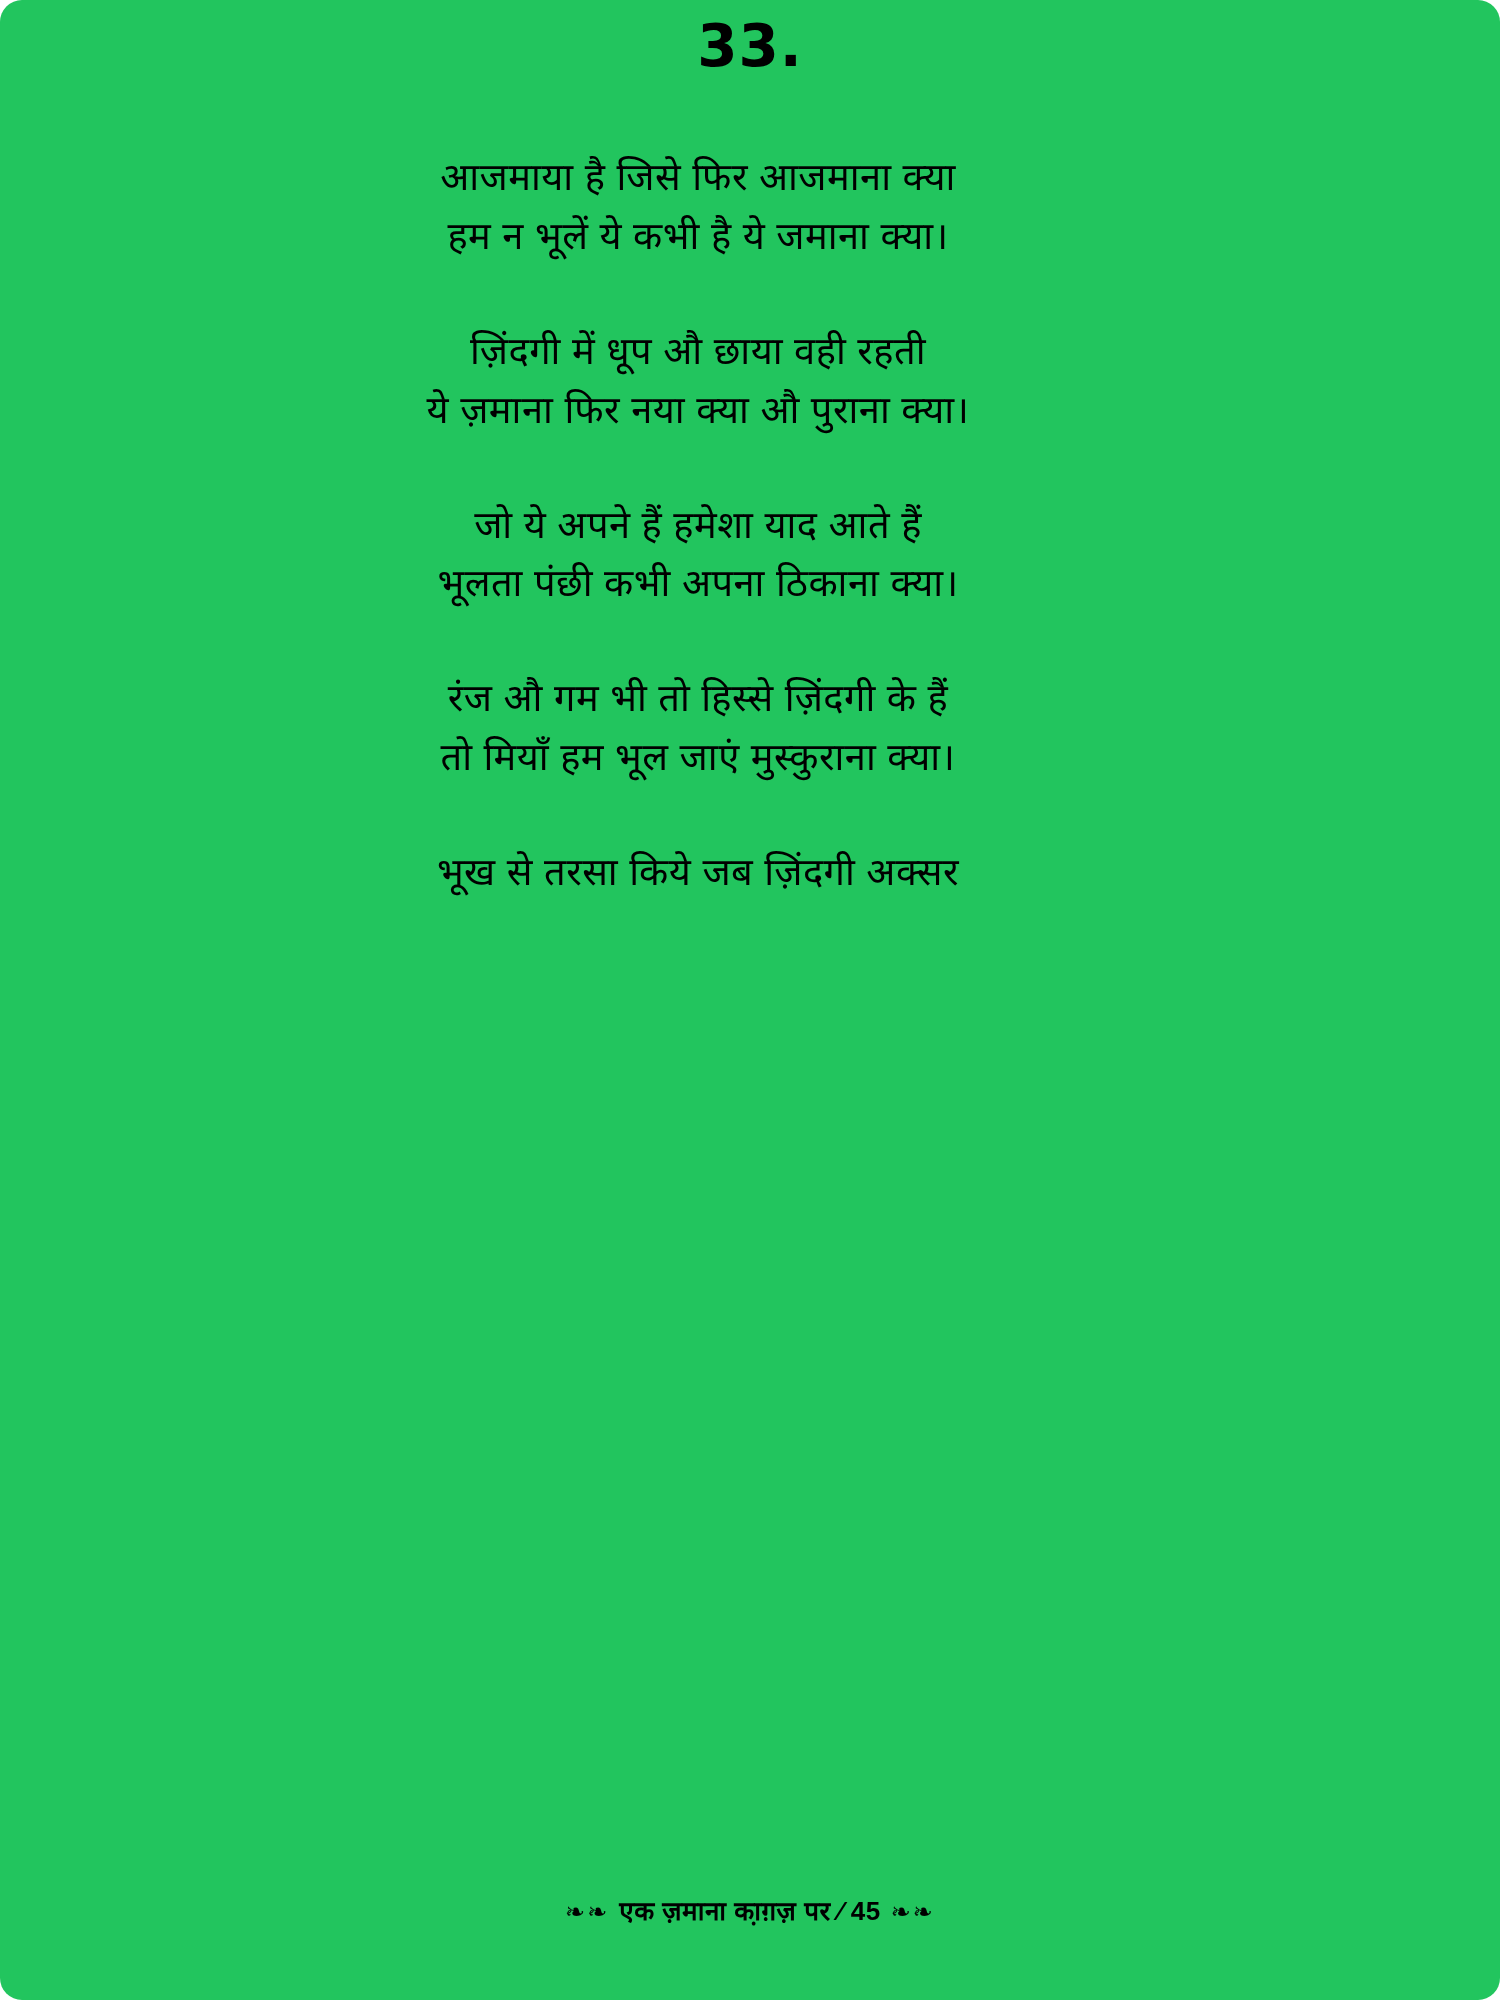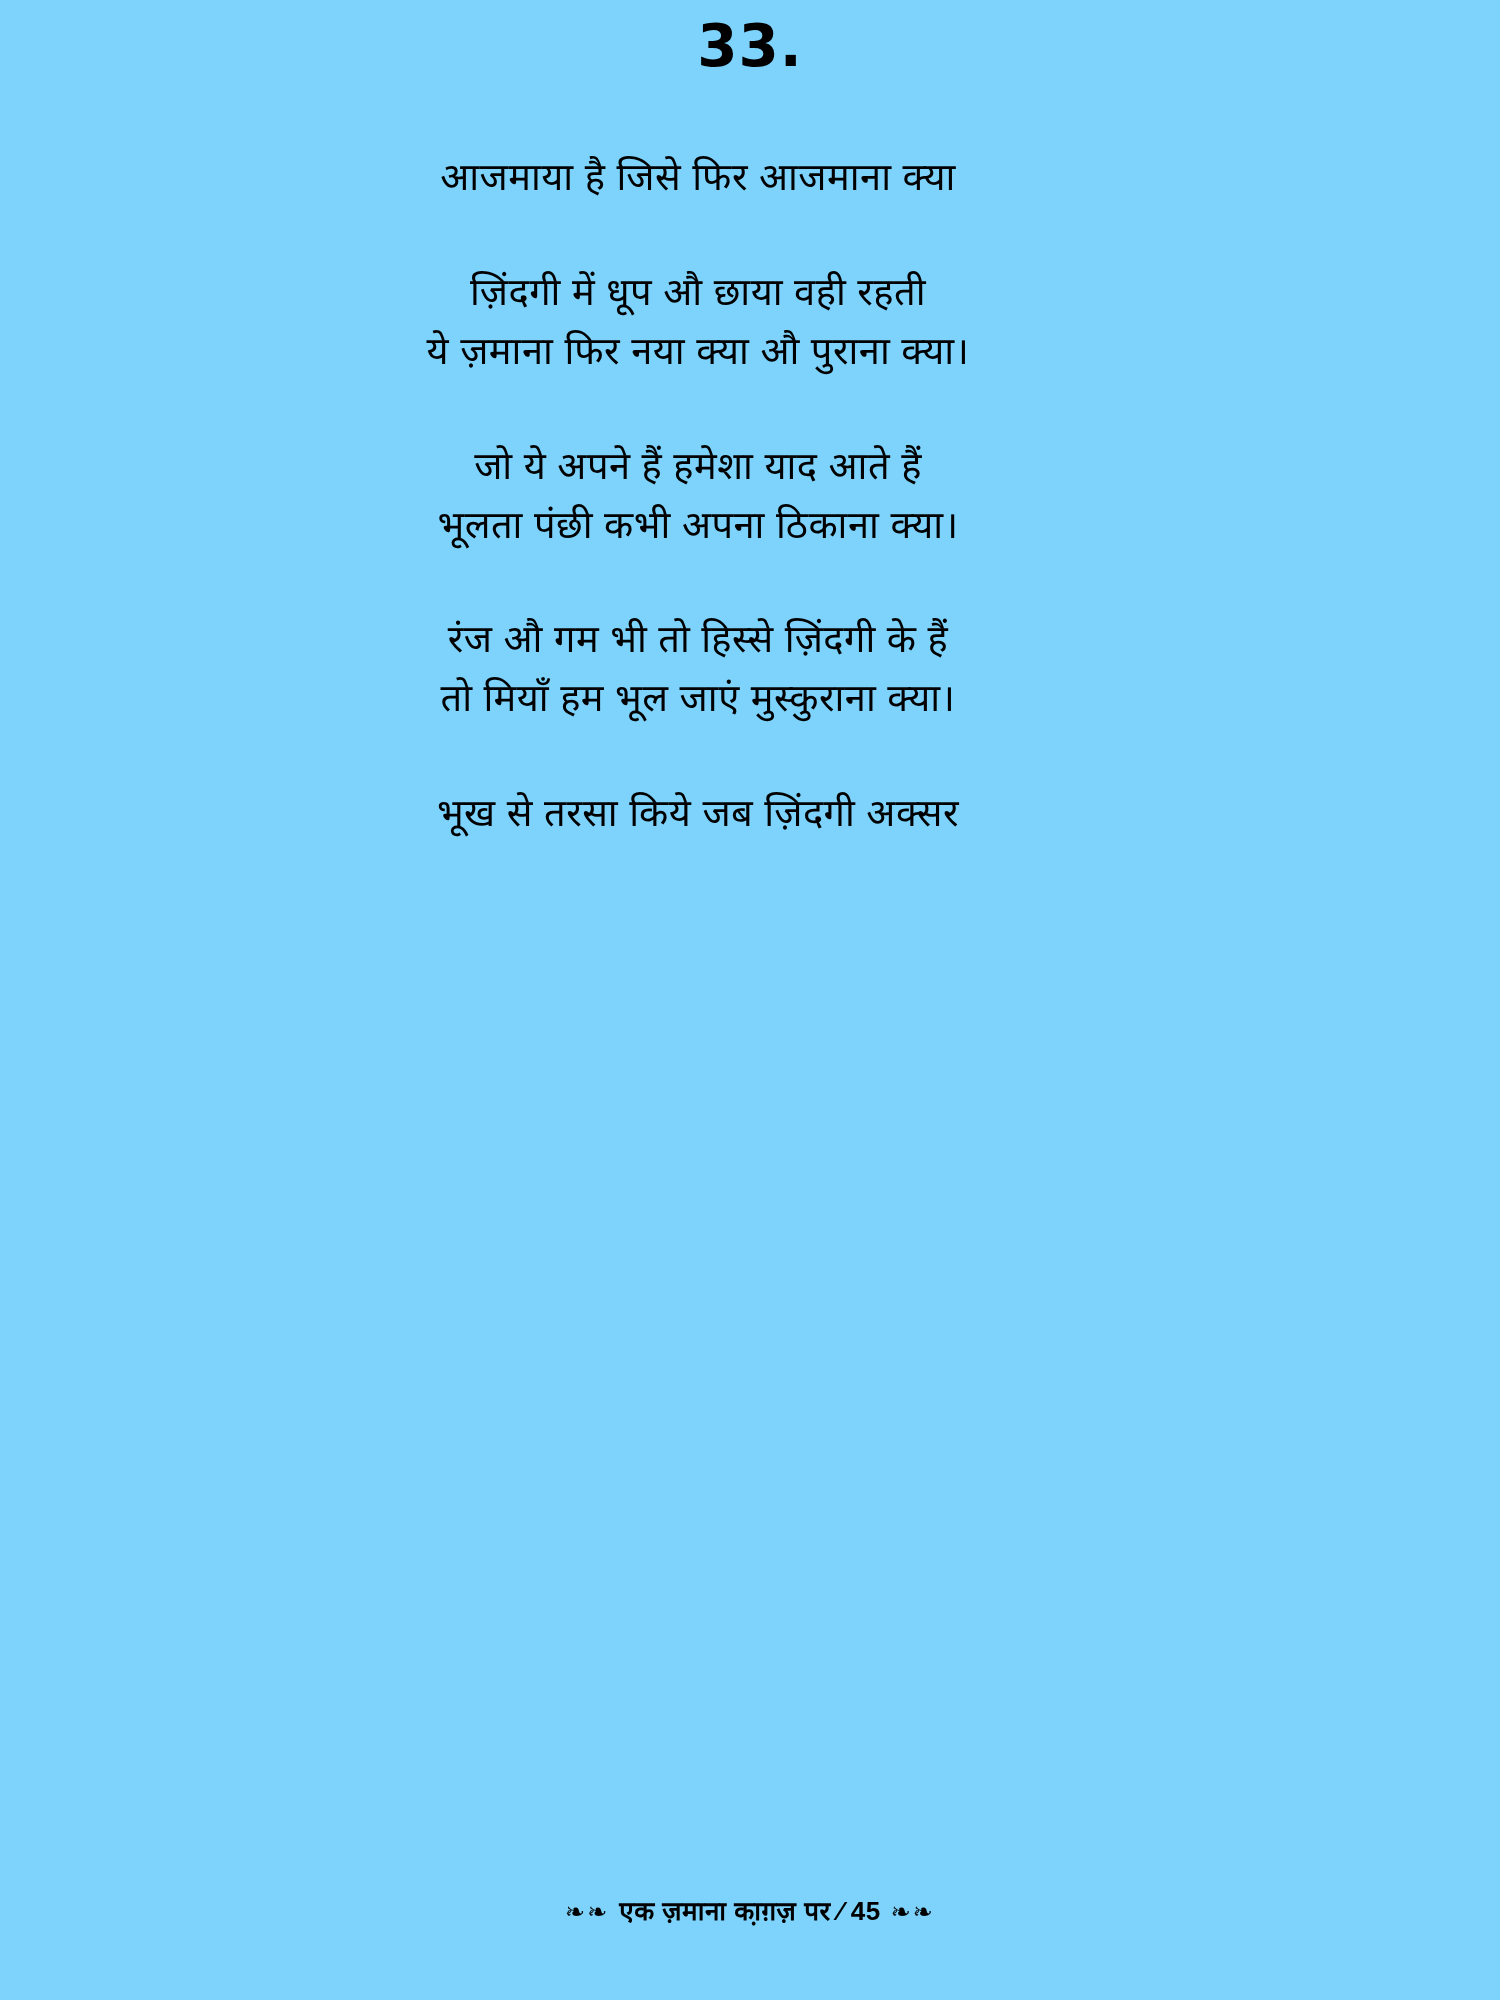--- a/index.html
+++ b/index.html
@@ -14,21 +14,22 @@
     font-family: "Liberation Sans", sans-serif;
     color: #000000;
     overflow: hidden;
   }
   .page {
     position: absolute;
     left: 0;
     top: 0;
     width: 1500px;
     height: 2000px;
-    background: #7dd3fc;
+    background: #22c55e;
+    border-radius: 22px;
   }
   .poem-number {
     position: absolute;
     top: 12px;
     left: 0;
     width: 1500px;
     text-align: center;
     font-size: 58px;
     font-weight: bold;
     letter-spacing: 1px;
@@ -76,20 +77,21 @@
 <body>
 
 <div class="page">
 
   <div class="poem-number">33.</div>
 
   <div class="poem-body">
 
     <div class="stanza">
       <div class="verse-line">आजमाया है जिसे फिर आजमाना क्या</div>
+      <div class="verse-line">हम न भूलें ये कभी है ये जमाना क्या।</div>
     </div>
 
     <div class="stanza">
       <div class="verse-line">ज़िंदगी में धूप औ छाया वही रहती</div>
       <div class="verse-line">ये ज़माना फिर नया क्या औ पुराना क्या।</div>
     </div>
 
     <div class="stanza">
       <div class="verse-line">जो ये अपने हैं हमेशा याद आते हैं</div>
       <div class="verse-line">भूलता पंछी कभी अपना ठिकाना क्या।</div>

